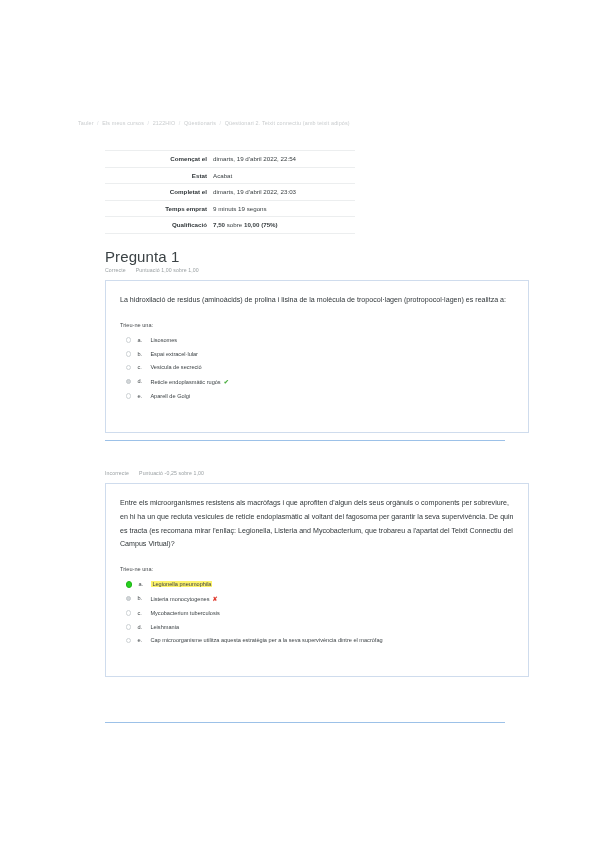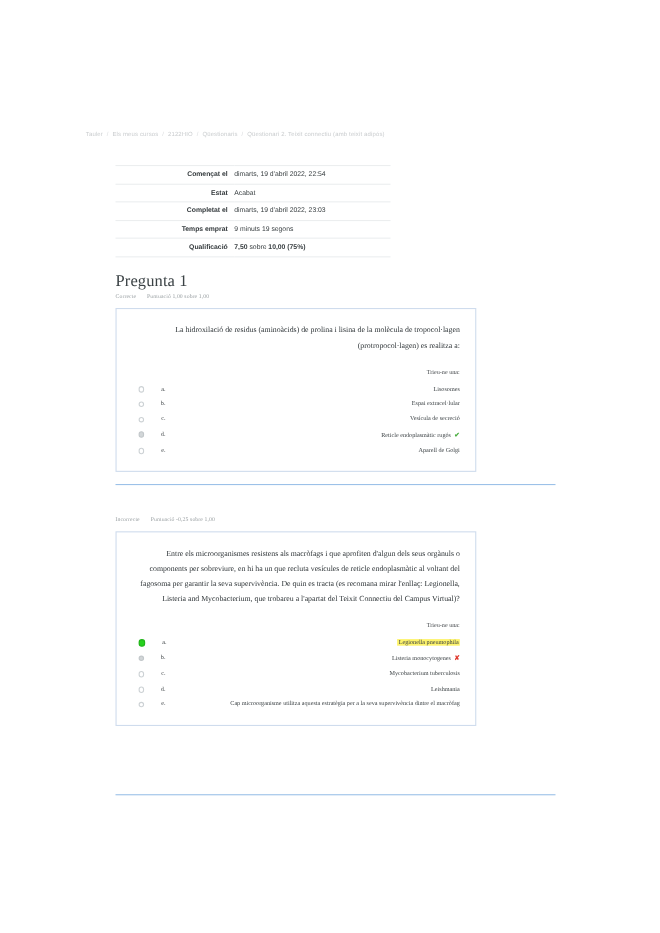--- a/index.html
+++ b/index.html
@@ -61,22 +61,21 @@
     font-weight: normal;
     padding: 4.2px 0 4.2px 0;
     white-space: nowrap;
   }
   .summary-table td b { font-weight: bold; }
 
   
   .question {
     position: absolute;
     left: 105px;
-    width: 328px;
-    font-family: Liberation Serif, serif;
+    width: 424px;
   }
   #question-1 { top: 248px; }
   #question-2 { top: 470px; }
 
   .q-title {
     font-size: 15px;
     font-weight: normal;
     color: #3b4245;
     margin: 0 0 2px 0;
     letter-spacing: 0.1px;
@@ -88,22 +87,21 @@
     letter-spacing: 0.1px;
     display: flex;
     gap: 10px;
   }
   .q-meta .state { }
   .q-meta .grade { }
 
   .q-box {
     border: 0.7px solid #cfdced;
     background: #ffffff;
-    padding: 13px 14px 11px 14px;
-    text-align: right;
+    padding: 13px 14px 28px 14px;
   }
   .q-text {
     font-size: 7.1px;
     line-height: 1.95;
     color: #2f3538;
     margin: 0 0 14px 0;
   }
   .q-prompt {
     font-size: 5.6px;
     color: #45494c;

